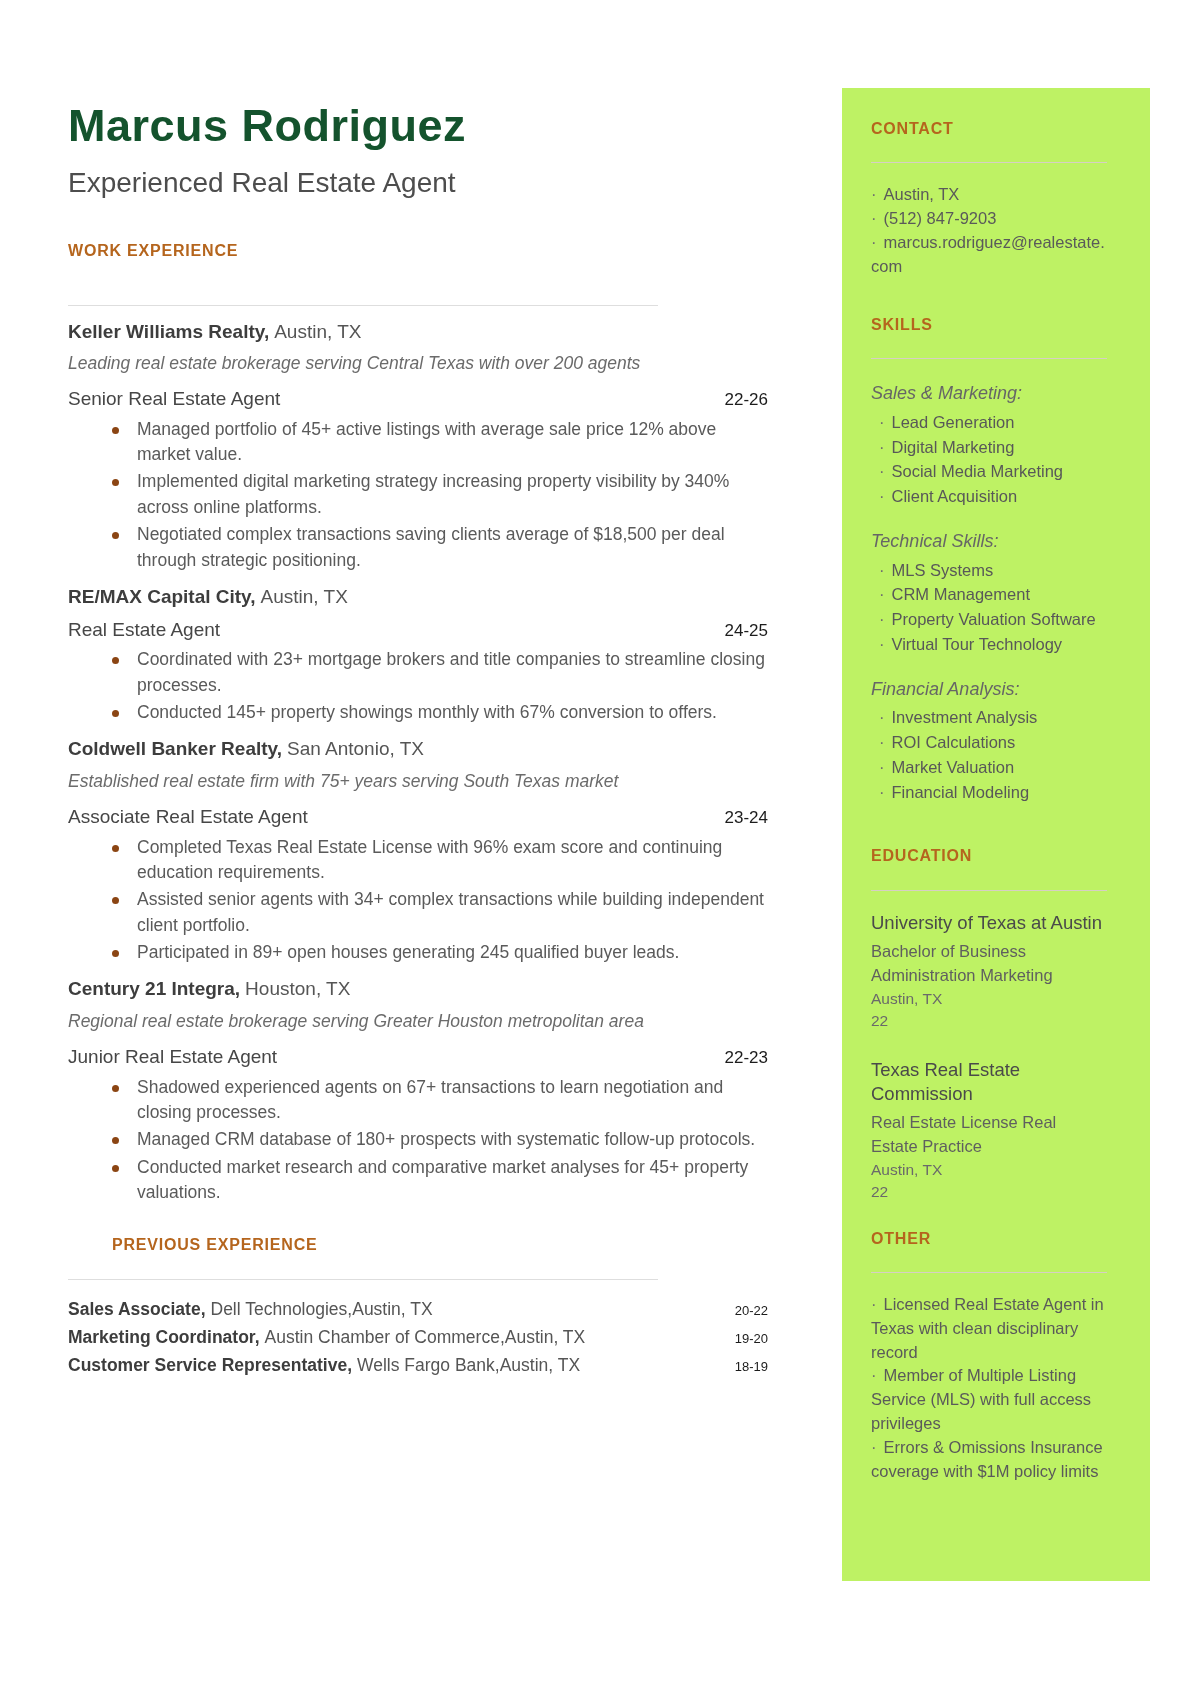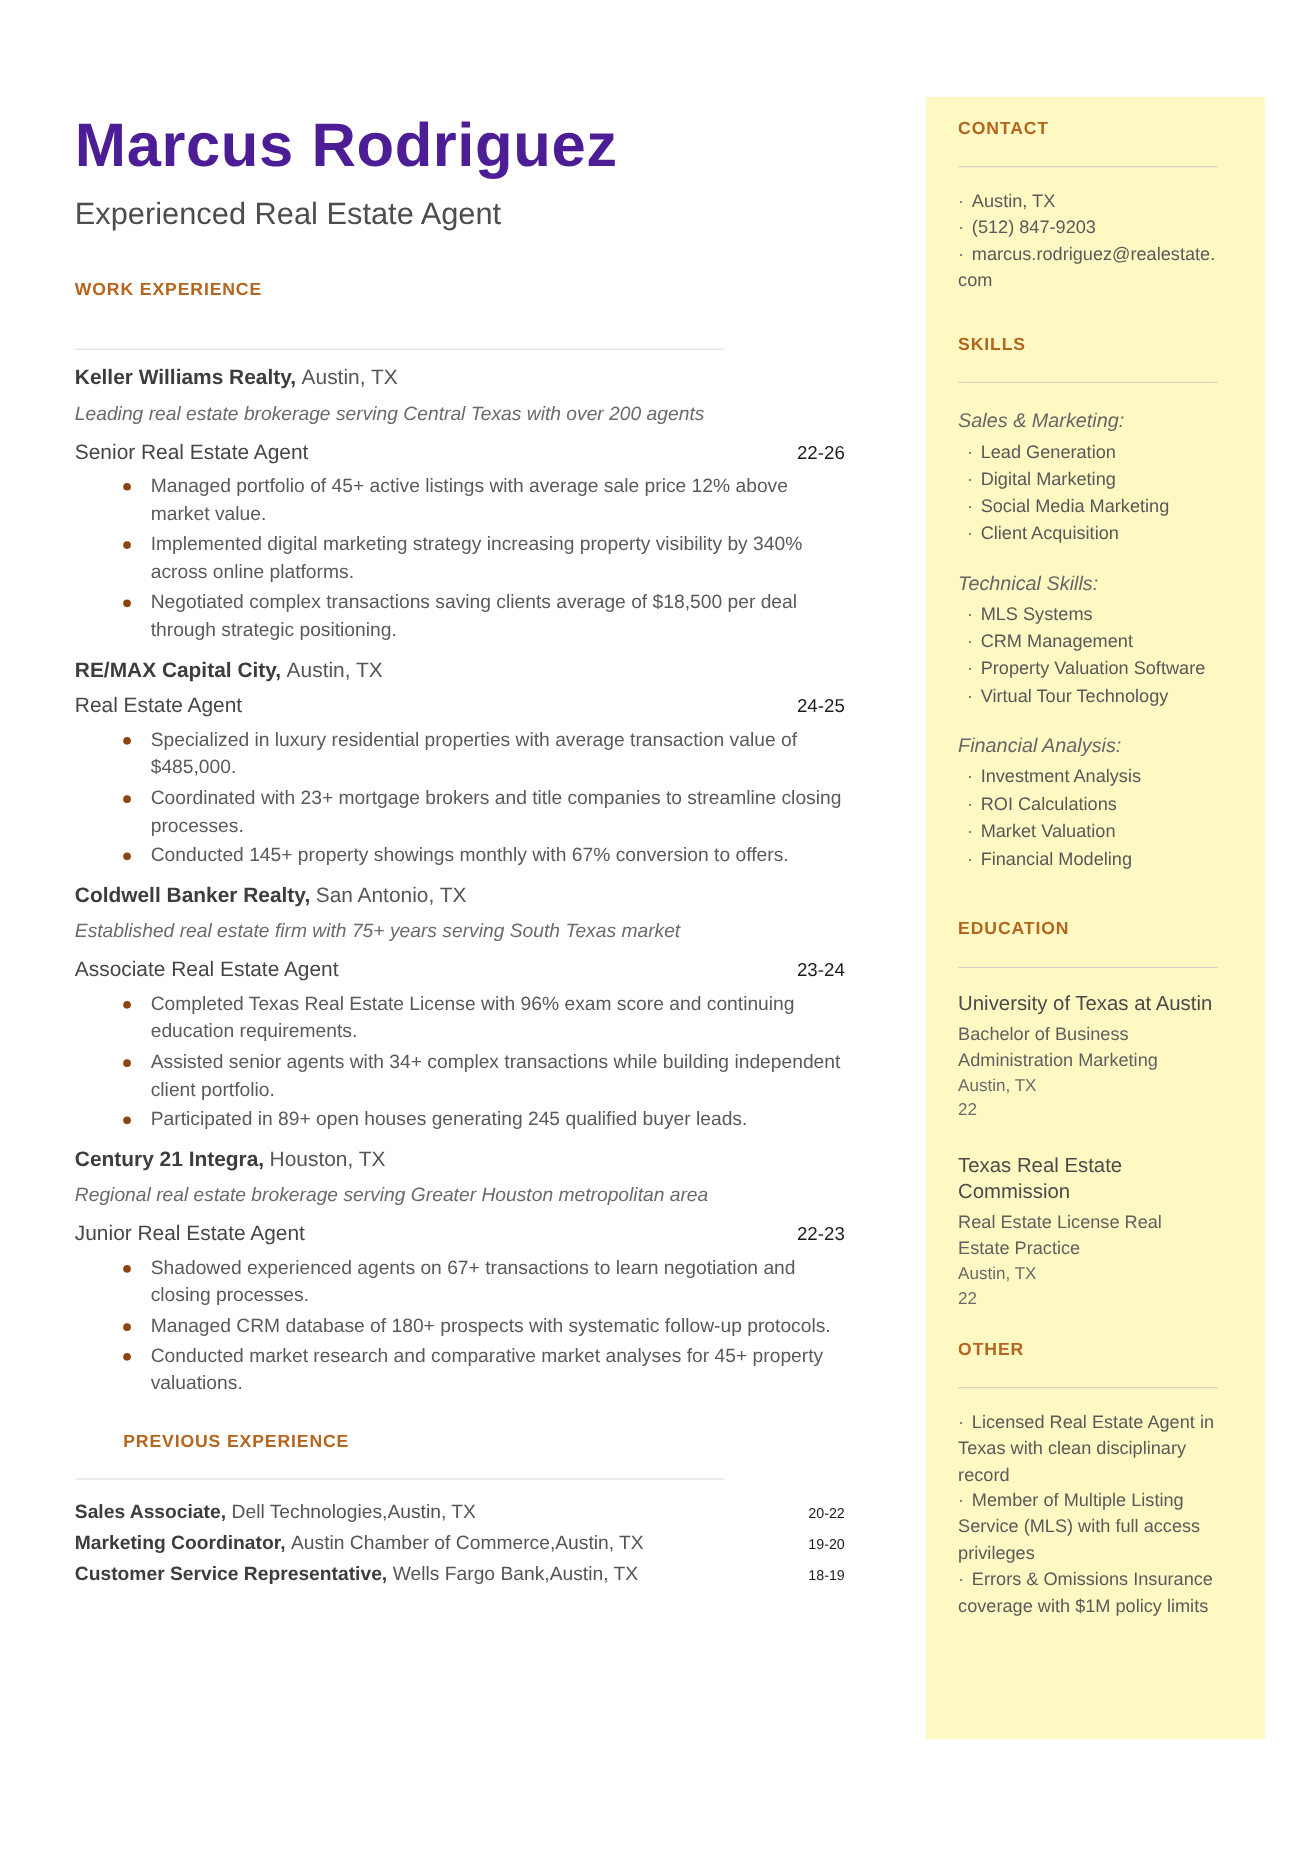--- a/index.html
+++ b/index.html
@@ -9,21 +9,21 @@
     width:1190px; height:1683px;
     background:#ffffff;
     font-family:"Liberation Sans", sans-serif;
     color:#5a5a5a;
   }
   
   .main {
     position:absolute; left:68px; top:100px; width:700px;
   }
   .name {
-    font-size:56px; font-weight:bold; color:#4c1d95;
+    font-size:45px; font-weight:bold; color:#14532d;
     line-height:1.15; margin-bottom:14px; letter-spacing:0.5px;
   }
   .subtitle { font-size:28px; color:#4d4d4d; line-height:1.2; margin-bottom:42px; }
   .section-heading {
     font-size:16px; font-weight:bold; color:#b5651d;
     letter-spacing:0.8px; line-height:1.2;
   }
   .main .section-heading { margin-bottom:44px; }
   .rule { border:none; border-top:1px solid #dedede; height:0; }
   .main .rule { width:590px; margin-bottom:14px; }
@@ -47,21 +47,21 @@
   .prev-section .section-heading { margin-bottom:24px;margin-left:44px; }
   .prev-section .rule { width:590px; margin-bottom:16px; }
   .prev-row { display:flex; justify-content:space-between; align-items:baseline; line-height:27px; }
   .prev-left { font-size:17.5px; }
   .prev-role { font-weight:bold; color:#3d3d3d; }
   .prev-org { color:#555555; margin-left:5px; }
   .prev-dates { font-size:13px; color:#1c1c1c; }
   
   .sidebar {
     position:absolute; left:842px; top:88px; width:308px; height:1493px;
-    background:#fef9c3; padding:20px 43px 0 29px;
+    background:#bef264; padding:31px 43px 0 29px;
   }
   .sidebar .section-heading { margin-bottom:24px; }
   .sidebar .rule { border-top:1px solid #d6cfc4; width:100%; margin-bottom:20px; }
   .side-block { margin-bottom:36px; }
   .contact-item, .other-item {
     font-size:16.5px; color:#5a5a5a; line-height:1.45;
     overflow-wrap:break-word;
   }
   .dot { color:#6f6f6f; margin-right:7px; }
   .skill-group { margin-bottom:18px; }
@@ -103,21 +103,20 @@
 
   <div class="job">
     <div class="company-line">
       <span class="company">RE/MAX Capital City,</span><span class="loc">Austin, TX</span>
     </div>
     <div class="role-row">
       <span class="role">Real Estate Agent</span>
       <span class="dates">24-25</span>
     </div>
     <ul class="bullets">
-      <li>Specialized in luxury residential properties with average transaction value of $485,000.</li>
       <li>Coordinated with 23+ mortgage brokers and title companies to streamline closing processes.</li>
       <li>Conducted 145+ property showings monthly with 67% conversion to offers.</li>
     </ul>
   </div>
 
   <div class="job">
     <div class="company-line">
       <span class="company">Coldwell Banker Realty,</span><span class="loc">San Antonio, TX</span>
     </div>
     <div class="job-desc">Established real estate firm with 75+ years serving South Texas market</div>

